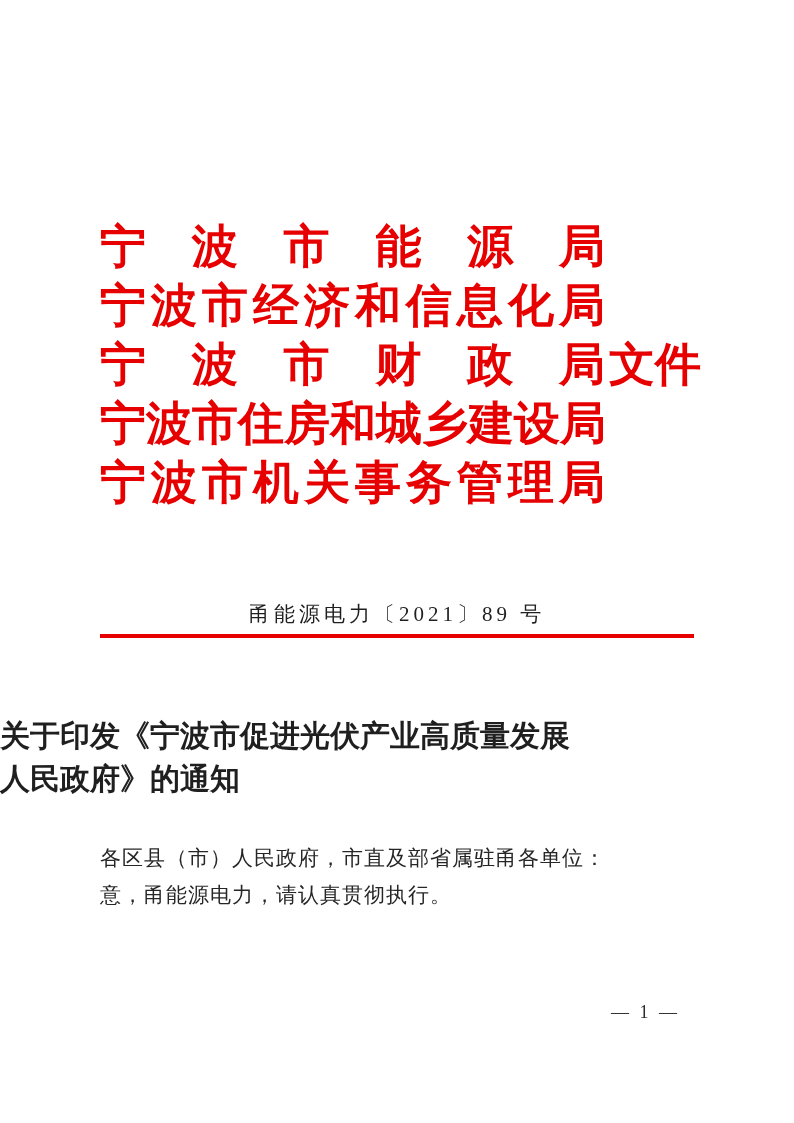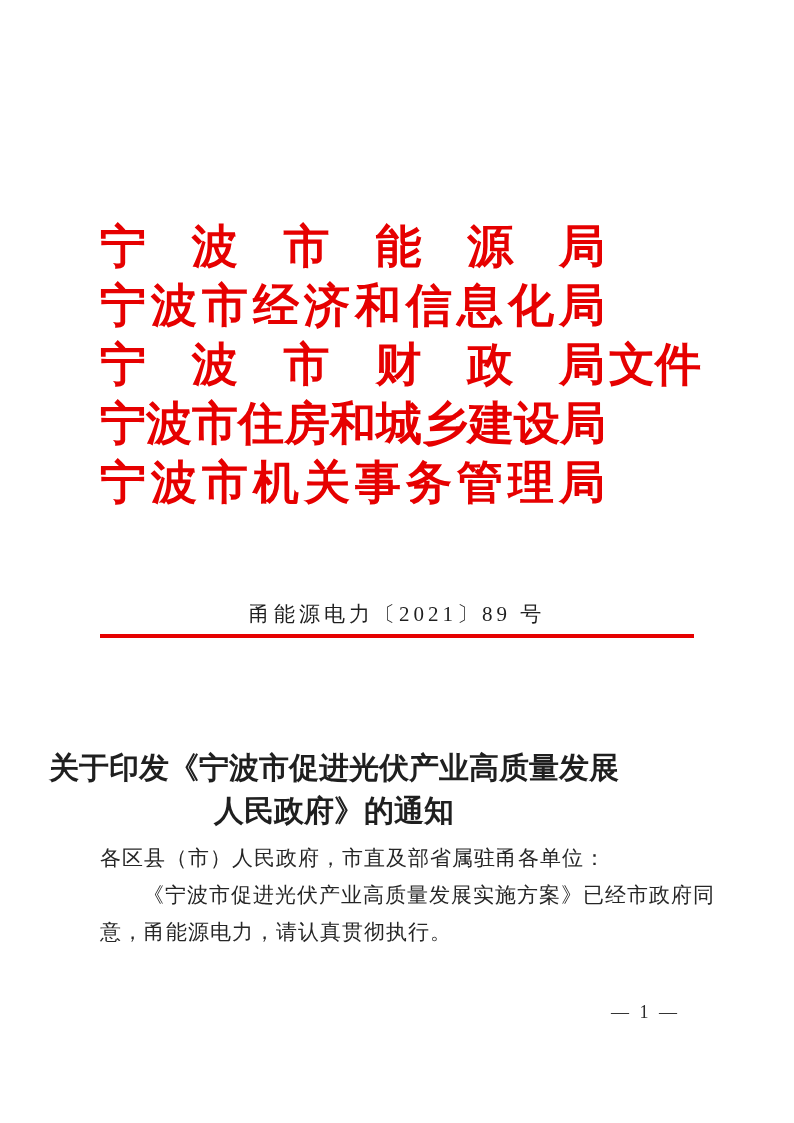--- a/index.html
+++ b/index.html
@@ -67,26 +67,25 @@
     height: 4px;
     background: var(--accent);
   }
 
   
   .title {
     position: absolute;
     top: 714px;
     left: 0;
     width: 668px;
-    text-align: center;
+    text-align: left;
     font-size: 30px;
     font-weight: bold;
     color: var(--ink);
     line-height: 43px;
-    margin-top: 32px;
   }
   .title-line { display: block; }
 
   
   .body-text {
     position: absolute;
     top: 841px;
     left: 100px;
     width: 610px;
     font-size: 21px;
@@ -186,19 +185,18 @@
 
   <div class="red-rule"></div>
 
   <h1 class="title">
     <span class="title-line">关于印发《宁波市促进光伏产业高质量发展</span>
     <span class="title-line">人民政府》的通知</span>
   </h1>
 
   <div class="body-text">
     <span class="body-line">各区县（市）人民政府，市直及部省属驻甬各单位：</span>
-    <span class="body-line indent">《宁波市促进光伏产业高质量发展实施方案》已经市政府同</span>
     <span class="body-line">意，甬能源电力，请认真贯彻执行。</span>
   </div>
 
   <div class="page-num">— 1 —</div>
 
 </div>
 
 </body></html>

